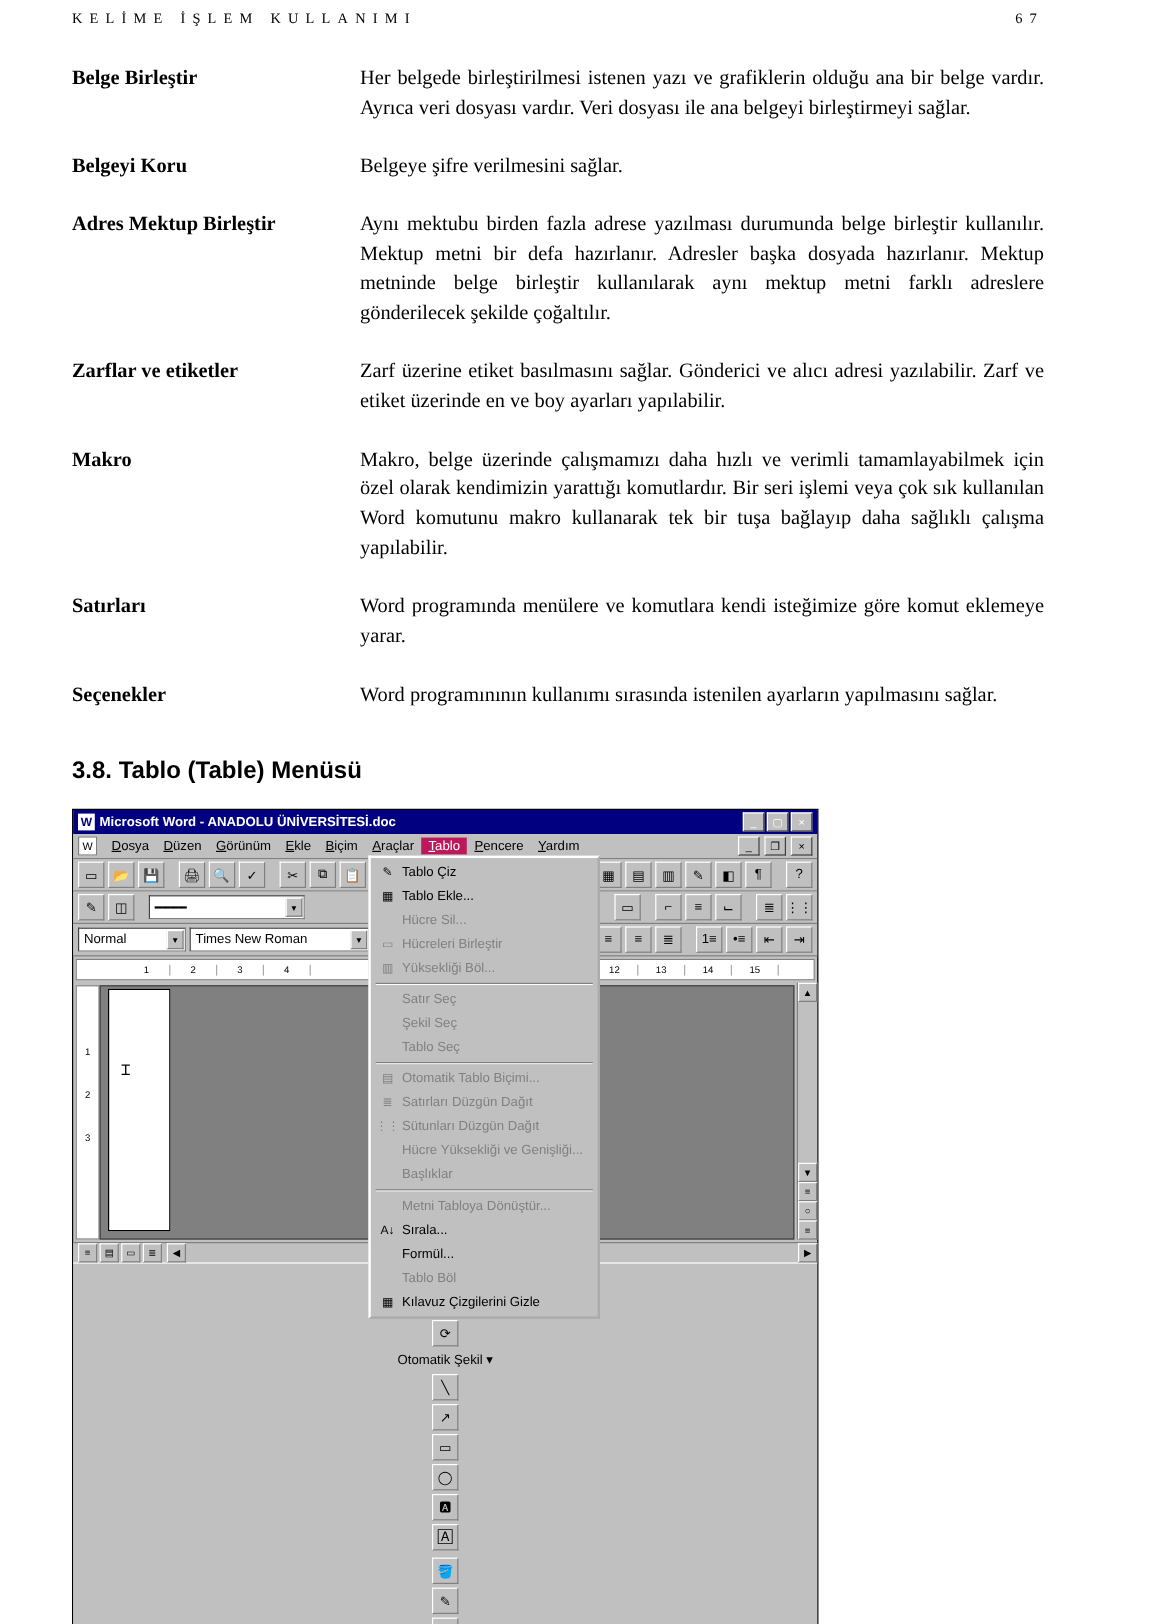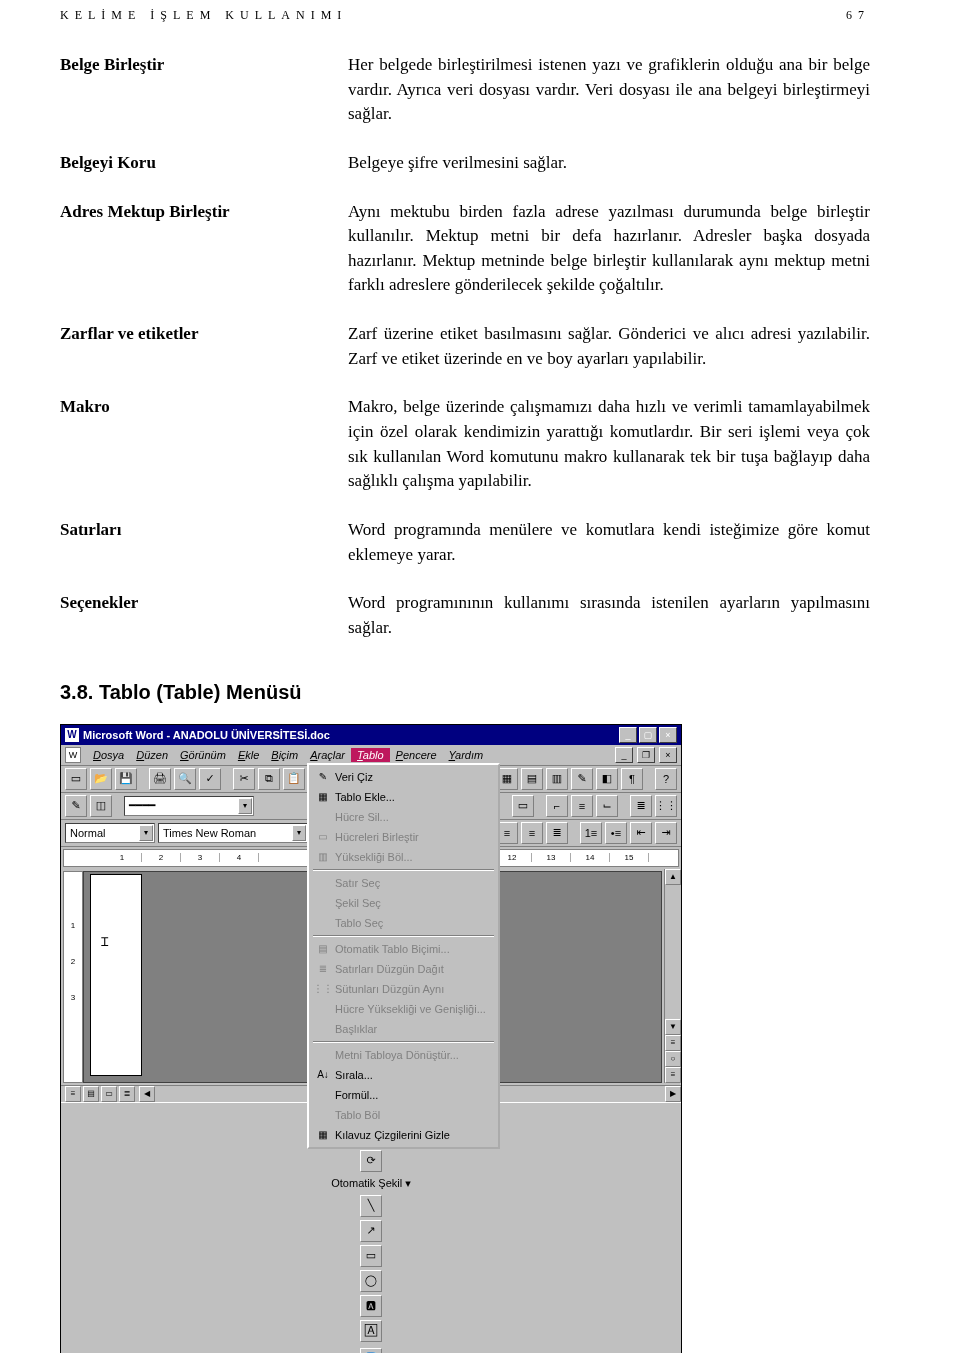--- a/index.html
+++ b/index.html
@@ -34,21 +34,20 @@
     justify-content: flex-end;
   }
   .def-term {
     width: 210px;
     flex: 0 0 210px;
     font-weight: 700;
   }
   .def-desc {
     flex: 1;
     text-align: justify;
-    margin-left: 48px;
   }
   .section-heading {
     font-family: Arial, Helvetica, sans-serif;
     font-weight: 700;
     font-size: 20px;
     margin: 40px 0 20px 0;
   }
   .footer {
     font-size: 12px;
     letter-spacing: 6px;
@@ -85,21 +84,21 @@
     font-size:9px; font-family: Arial;
   }
   .menubar {
     background:#c0c0c0; padding: 2px 4px; display:flex; gap:2px; align-items:center;
     border-bottom:1px solid #808080;
   }
   .mdi-icon {
     width:14px;height:14px;background:#fff;border:1px solid #808080;margin-right:4px;
     display:flex;align-items:center;justify-content:center;font-size:9px;
   }
-  .menubar span.mitem { padding: 1px 6px; font-style: italic; }
+  .menubar span.mitem { padding: 1px 6px; }
   .menubar span.mitem u { text-decoration: underline; }
   .menubar span.mitem.open { background:#be185d; color:#fff; }
   .toolbar {
     background:#c0c0c0; padding:2px 4px; display:flex; gap:3px; align-items:center;
     border-bottom:1px solid #808080; flex-wrap:nowrap;
   }
   .tb-btn {
     width:20px;height:20px;background:#c0c0c0;
     border:1px solid #fff;border-right-color:#808080;border-bottom-color:#808080;
     display:flex;align-items:center;justify-content:center;font-size:11px;
@@ -292,21 +291,21 @@
         <div class="tb-gap"></div>
         <div class="tb-btn">1≡</div>
         <div class="tb-btn">•≡</div>
         <div class="tb-btn">⇤</div>
         <div class="tb-btn">⇥</div>
       </div>
 
       <div class="dropdown" id="tablo-dd" style="top:18px;">
           <div class="dd-item">
             <span class="dicon">✎</span>
-            <span>Veri Çiz</span>
+            <span>Tablo Çiz</span>
           </div>
           <div class="dd-item">
             <span class="dicon">▦</span>
             <span>Tablo Ekle...</span>
           </div>
           <div class="dd-item disabled">
             <span class="dicon"></span>
             <span>Hücre Sil...</span>
           </div>
           <div class="dd-item disabled">
@@ -334,21 +333,21 @@
           <div class="dd-item disabled">
             <span class="dicon">▤</span>
             <span>Otomatik Tablo Biçimi...</span>
           </div>
           <div class="dd-item disabled">
             <span class="dicon">≣</span>
             <span>Satırları Düzgün Dağıt</span>
           </div>
           <div class="dd-item disabled">
             <span class="dicon">⋮⋮</span>
-            <span>Sütunları Düzgün Aynı</span>
+            <span>Sütunları Düzgün Dağıt</span>
           </div>
           <div class="dd-item disabled">
             <span class="dicon"></span>
             <span>Hücre Yüksekliği ve Genişliği...</span>
           </div>
           <div class="dd-item disabled">
             <span class="dicon"></span>
             <span>Başlıklar</span>
           </div>
           <div class="dd-sep"></div>

